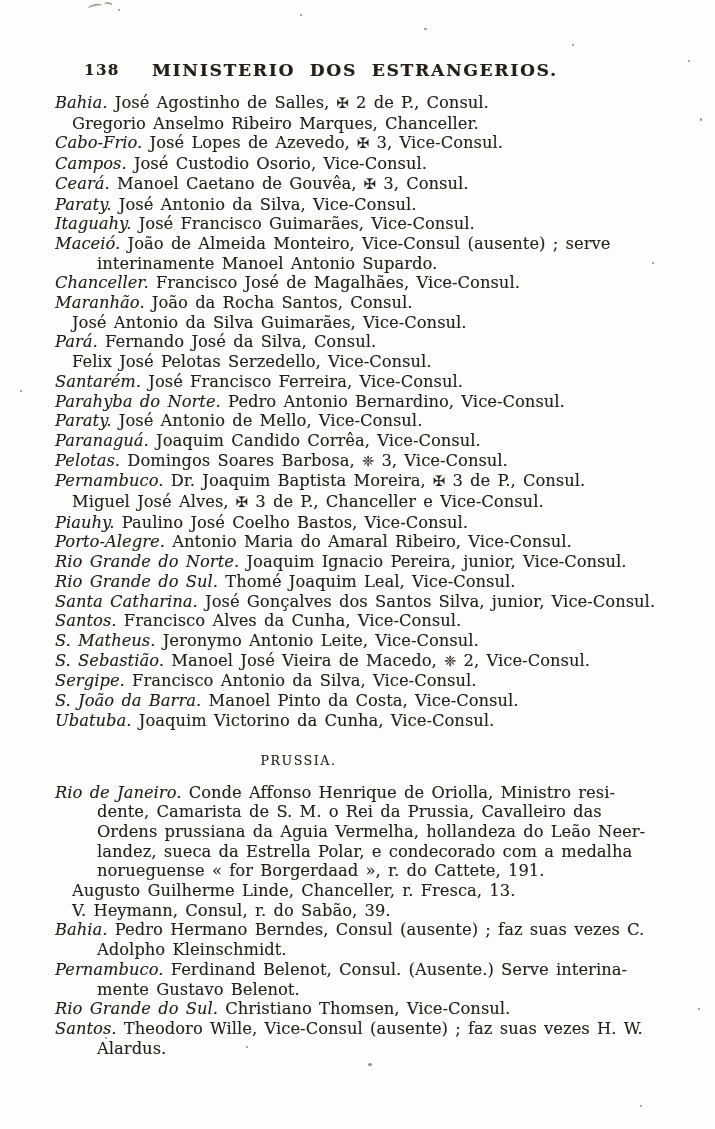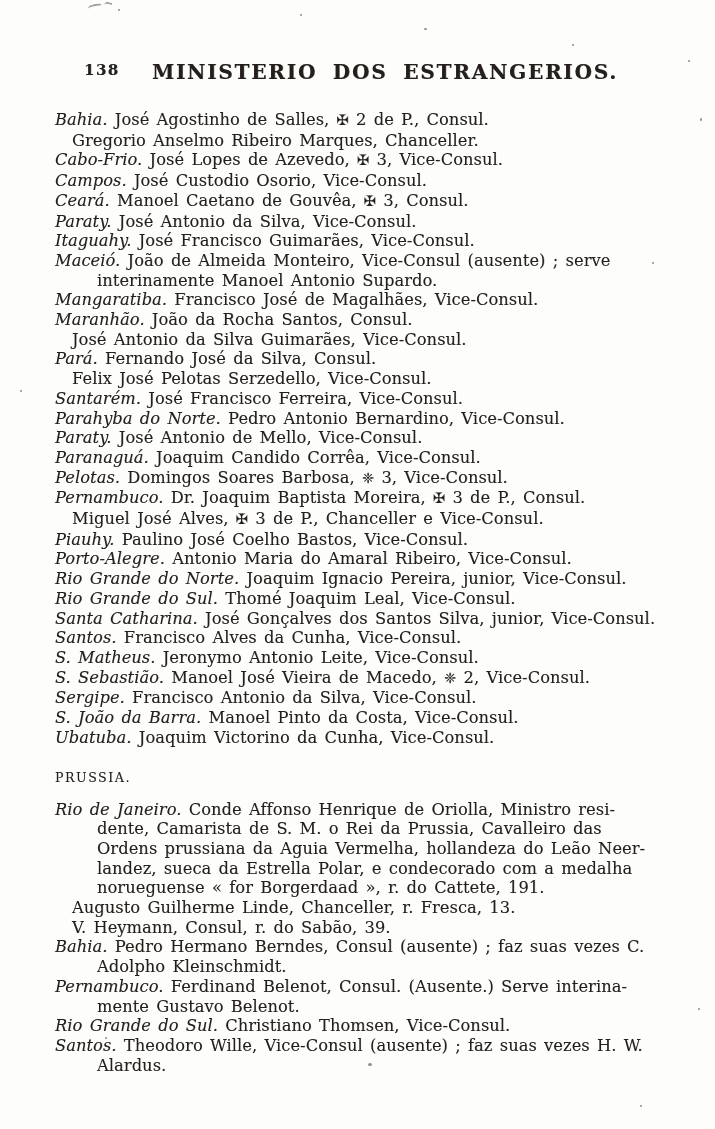--- a/index.html
+++ b/index.html
@@ -12,37 +12,37 @@
     overflow:hidden;
   }
   .header { position:absolute; top:60px; left:57px; right:40px; height:24px; }
   .page-number {
     font-weight:700; font-size:15px; letter-spacing:1.5px;
     text-shadow:0.4px 0.4px 0 rgba(36,31,27,0.45);
     margin-left:27px;
   }
   .header-title {
     position:absolute; left:95px; top:0;
-    font-weight:700; font-size:20px; letter-spacing:1.8px; word-spacing:7px;
+    font-weight:700; font-size:17px; letter-spacing:1.8px; word-spacing:7px;
     text-shadow:0.5px 0.4px 0 rgba(36,31,27,0.5);
     white-space:nowrap;
   }
-  .body-block { position:absolute; left:55px; top:110px; width:575px; }
+  .body-block { position:absolute; left:55px; top:93px; width:575px; }
   .line {
     font-size:16.2px; line-height:19.7px;
     white-space:nowrap; word-spacing:2px; letter-spacing:0.1px;
     text-shadow:0.35px 0.3px 0 rgba(36,31,27,0.35);
   }
   .indent-1 { padding-left:17px; }
   .indent-2 { padding-left:42px; }
   .seg-i { font-style:italic; }
   .seg-c, .seg-f { font-family:"DejaVu Sans", sans-serif; font-size:14.5px; }
   .section-heading {
     margin-top:22px; margin-bottom:15px;
-    padding-right:88px;
+    text-align:center; padding-right:88px;
     font-size:12.5px; letter-spacing:1.6px; font-weight:400;
     text-shadow:0.35px 0.3px 0 rgba(36,31,27,0.35);
   }
   
   .speck { position:absolute; background:rgba(55,48,42,0.55); border-radius:50%; }
   .sq { position:absolute; border-top:2px solid rgba(70,62,55,0.5); border-radius:60% 40% 50% 50%; transform:rotate(-8deg); }
 </style>
 </head>
 <body>
 
@@ -73,21 +73,21 @@
     <div id="brazil-list">
         <div class="line indent-0"><span class="seg-i">Bahia.</span><span class="seg-r"> José Agostinho de Salles, </span><span class="seg-c">✠</span><span class="seg-r"> 2 de P., Consul.</span></div>
         <div class="line indent-1"><span class="seg-r">Gregorio Anselmo Ribeiro Marques, Chanceller.</span></div>
         <div class="line indent-0"><span class="seg-i">Cabo-Frio.</span><span class="seg-r"> José Lopes de Azevedo, </span><span class="seg-c">✠</span><span class="seg-r"> 3, Vice-Consul.</span></div>
         <div class="line indent-0"><span class="seg-i">Campos.</span><span class="seg-r"> José Custodio Osorio, Vice-Consul.</span></div>
         <div class="line indent-0"><span class="seg-i">Ceará.</span><span class="seg-r"> Manoel Caetano de Gouvêa, </span><span class="seg-c">✠</span><span class="seg-r"> 3, Consul.</span></div>
         <div class="line indent-0"><span class="seg-i">Paraty.</span><span class="seg-r"> José Antonio da Silva, Vice-Consul.</span></div>
         <div class="line indent-0"><span class="seg-i">Itaguahy.</span><span class="seg-r"> José Francisco Guimarães, Vice-Consul.</span></div>
         <div class="line indent-0"><span class="seg-i">Maceió.</span><span class="seg-r"> João de Almeida Monteiro, Vice-Consul (ausente) ; serve</span></div>
         <div class="line indent-2"><span class="seg-r">interinamente Manoel Antonio Supardo.</span></div>
-        <div class="line indent-0"><span class="seg-i">Mangaratiba.</span><span class="seg-r"> Francisco José de Magalhães, Vice-Consul.</span></div>
+        <div class="line indent-0"><span class="seg-i">Chanceller.</span><span class="seg-r"> Francisco José de Magalhães, Vice-Consul.</span></div>
         <div class="line indent-0"><span class="seg-i">Maranhão.</span><span class="seg-r"> João da Rocha Santos, Consul.</span></div>
         <div class="line indent-1"><span class="seg-r">José Antonio da Silva Guimarães, Vice-Consul.</span></div>
         <div class="line indent-0"><span class="seg-i">Pará.</span><span class="seg-r"> Fernando José da Silva, Consul.</span></div>
         <div class="line indent-1"><span class="seg-r">Felix José Pelotas Serzedello, Vice-Consul.</span></div>
         <div class="line indent-0"><span class="seg-i">Santarém.</span><span class="seg-r"> José Francisco Ferreira, Vice-Consul.</span></div>
         <div class="line indent-0"><span class="seg-i">Parahyba do Norte.</span><span class="seg-r"> Pedro Antonio Bernardino, Vice-Consul.</span></div>
         <div class="line indent-0"><span class="seg-i">Paraty.</span><span class="seg-r"> José Antonio de Mello, Vice-Consul.</span></div>
         <div class="line indent-0"><span class="seg-i">Paranaguá.</span><span class="seg-r"> Joaquim Candido Corrêa, Vice-Consul.</span></div>
         <div class="line indent-0"><span class="seg-i">Pelotas.</span><span class="seg-r"> Domingos Soares Barbosa, </span><span class="seg-f">❈</span><span class="seg-r"> 3, Vice-Consul.</span></div>
         <div class="line indent-0"><span class="seg-i">Pernambuco.</span><span class="seg-r"> Dr. Joaquim Baptista Moreira, </span><span class="seg-c">✠</span><span class="seg-r"> 3 de P., Consul.</span></div>

